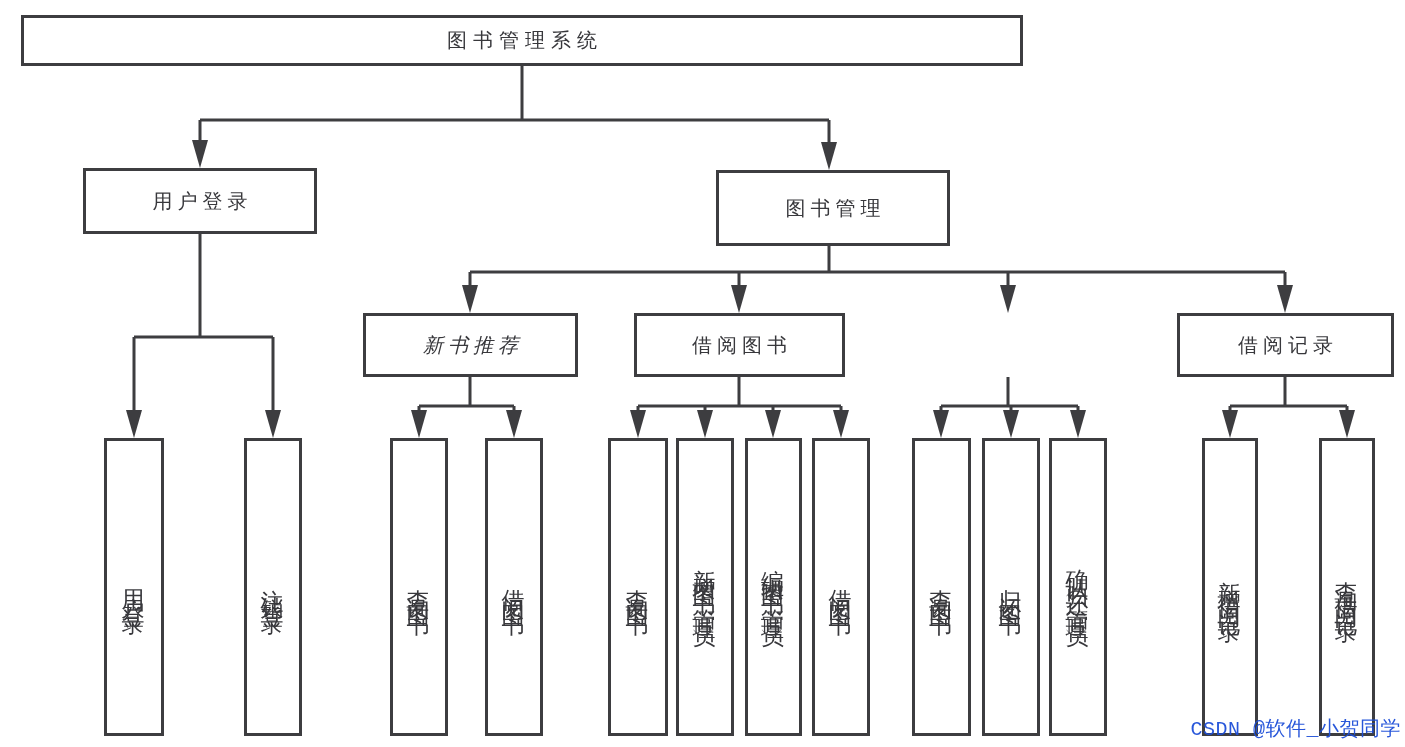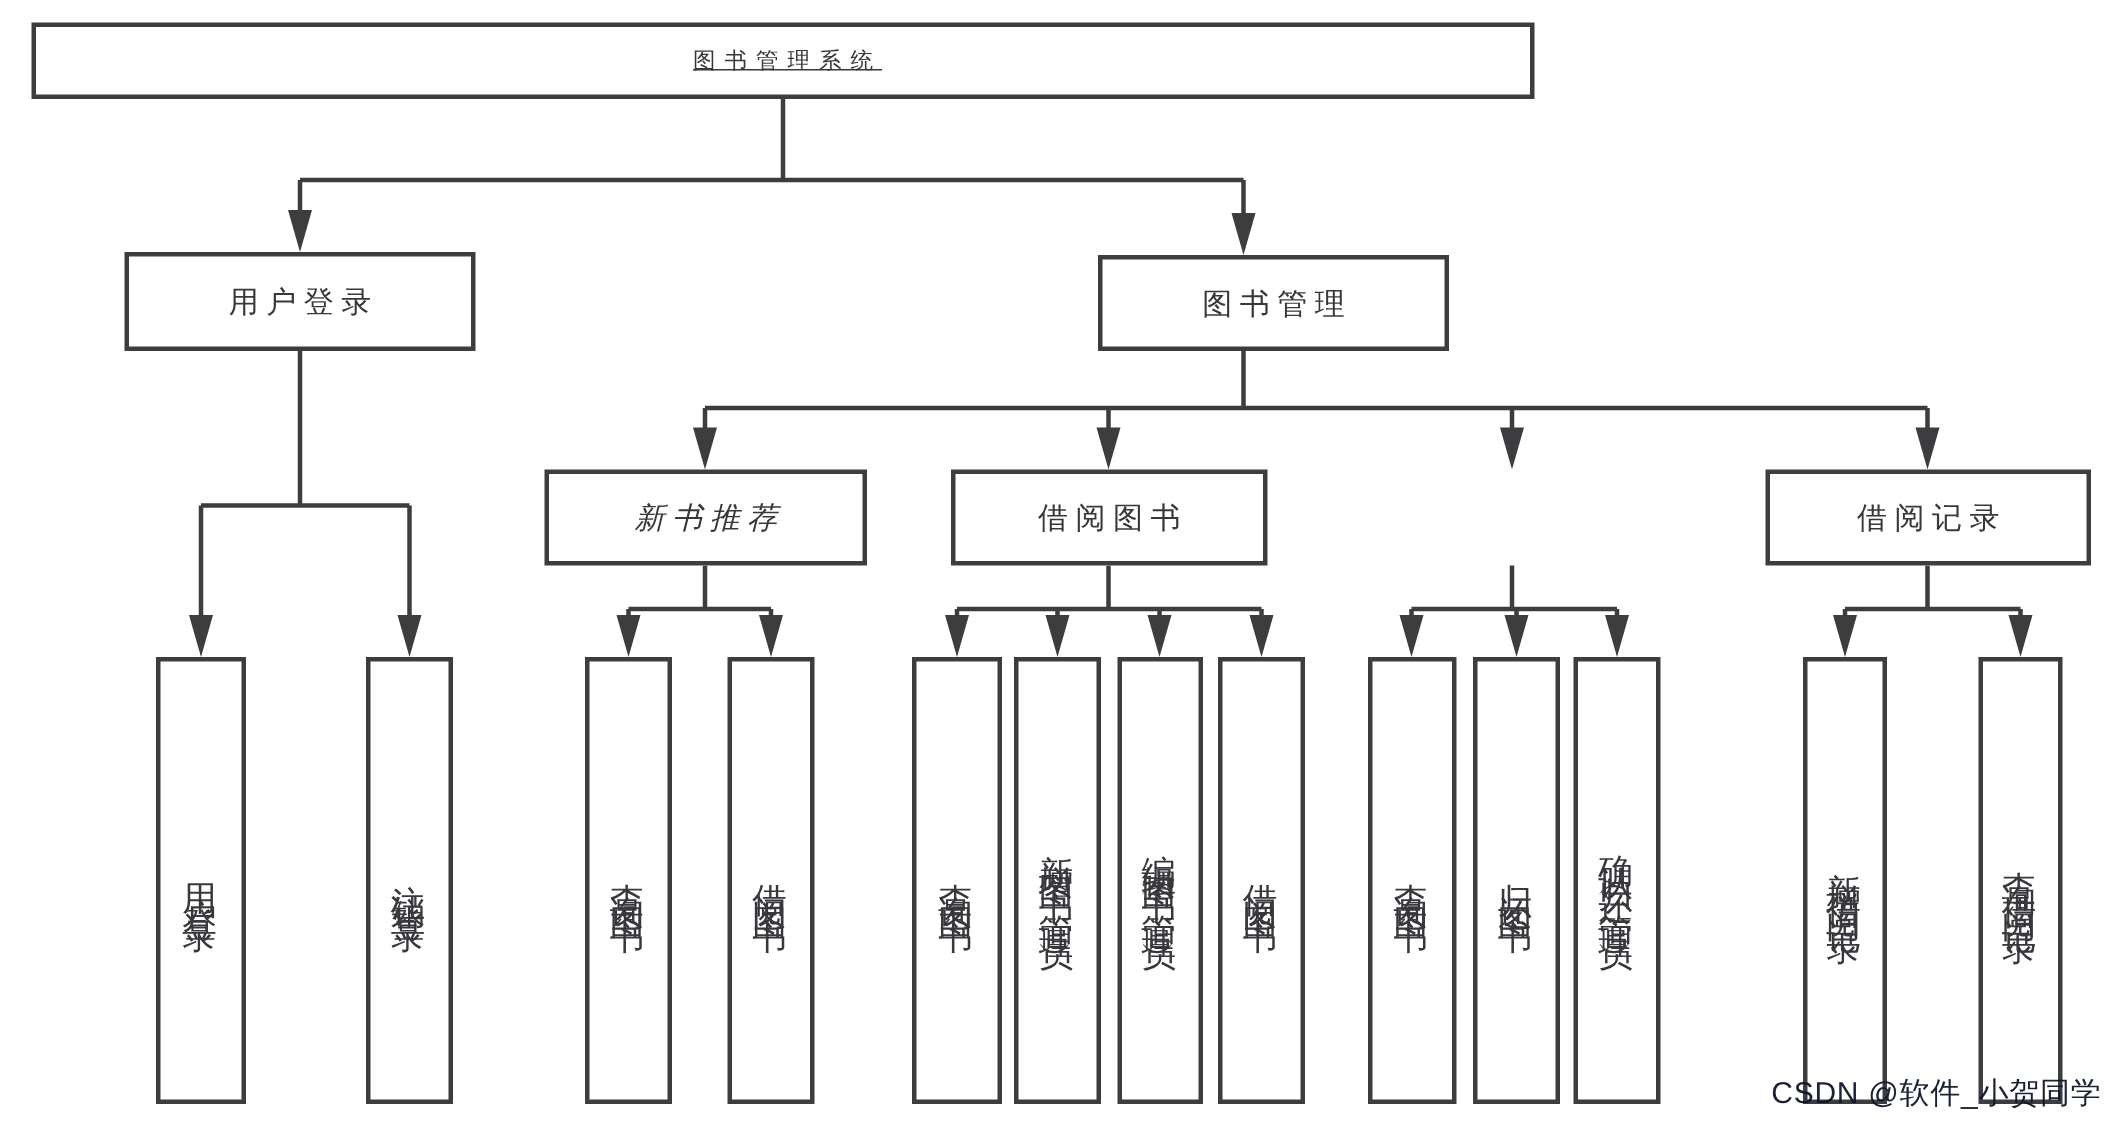--- a/index.html
+++ b/index.html
@@ -31,40 +31,40 @@
   .node .lbl {
     white-space: nowrap;
     color: #38383c;
   }
   .node.h .lbl {
     font-size: 20px;
     letter-spacing: 5px;
     text-indent: 5px;
   }
   .node.root .lbl {
-    font-size: 15px;
+    font-size: 20px;
     letter-spacing: 6px;
     text-indent: 6px;
-    text-decoration: underline;
   }
   .node.v .lbl {
     writing-mode: vertical-rl;
     text-orientation: mixed;
     font-size: 23px;
     letter-spacing: 8px;
   }
   #watermark {
     position: absolute;
     right: 4px;
     bottom: 5px;
     z-index: 5;
     font-size: 20px;
     letter-spacing: 0.5px;
-    color: #0f172a;
+    color: #1d4ed8;
     opacity: 0.95;
+    font-family: Liberation Mono, monospace;
   }
 </style>
 </head>
 <body>
 
 <div id="canvas">
 
   <svg id="wires" viewBox="0 0 1405 747" xmlns="http://www.w3.org/2000/svg">
     <path fill="none" stroke="#3d3d40" stroke-width="3" d="M522 66 V120 M200 120 H829 M200 120 V144 M829 120 V146
          M200 233 V337 M134 337 H273 M134 337 V414 M273 337 V414
@@ -96,21 +96,21 @@
     </g>
   </svg>
 
   <div class="node h root" style="left:21px; top:15px; width:1002px; height:51px;">
     <span class="lbl">图书管理系统</span>
   </div>
 
   <div class="node h" style="left:83px; top:168px; width:234px; height:66px;">
     <span class="lbl">用户登录</span>
   </div>
-  <div class="node h" style="left:732px; top:170px; width:234px; height:64px;text-align:center;">
+  <div class="node h" style="left:716px; top:170px; width:234px; height:76px;text-align:center;">
     <span class="lbl">图书管理</span>
   </div>
 
   <div class="node h" style="left:363px; top:313px; width:215px; height:64px;font-style:italic;">
     <span class="lbl">新书推荐</span>
   </div>
   <div class="node h" style="left:634px; top:313px; width:211px; height:64px;">
     <span class="lbl">借阅图书</span>
   </div>
   <div class="node h" style="left:1177px; top:313px; width:217px; height:64px;">

